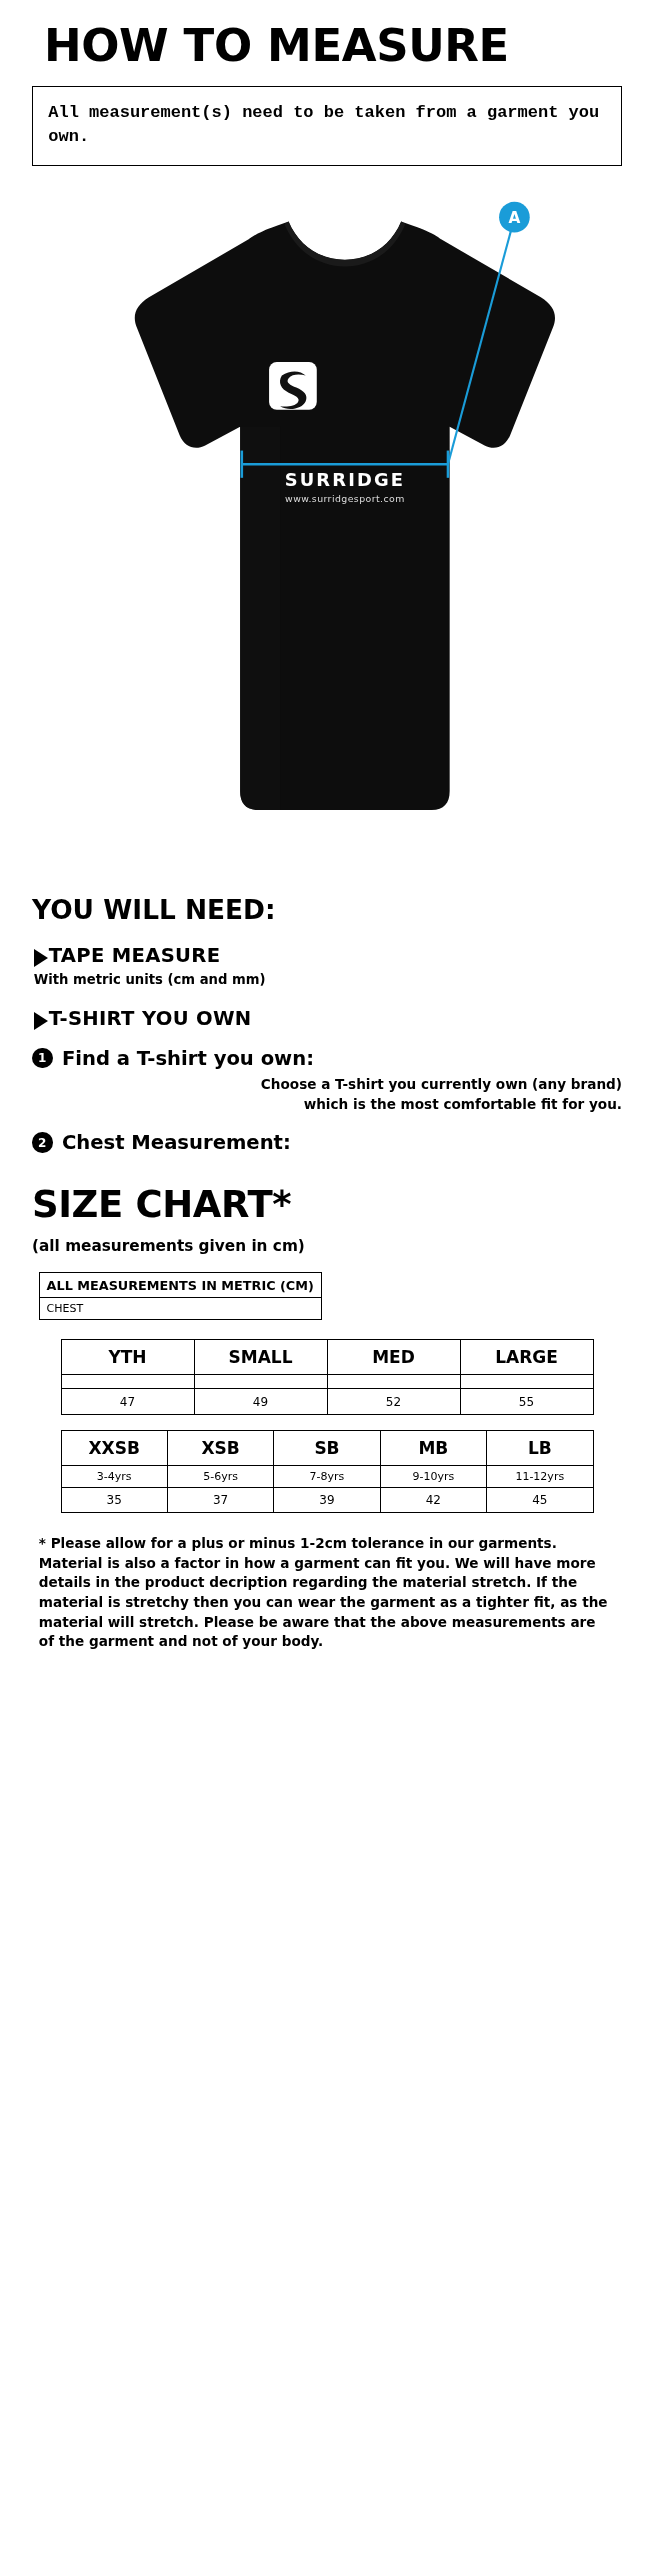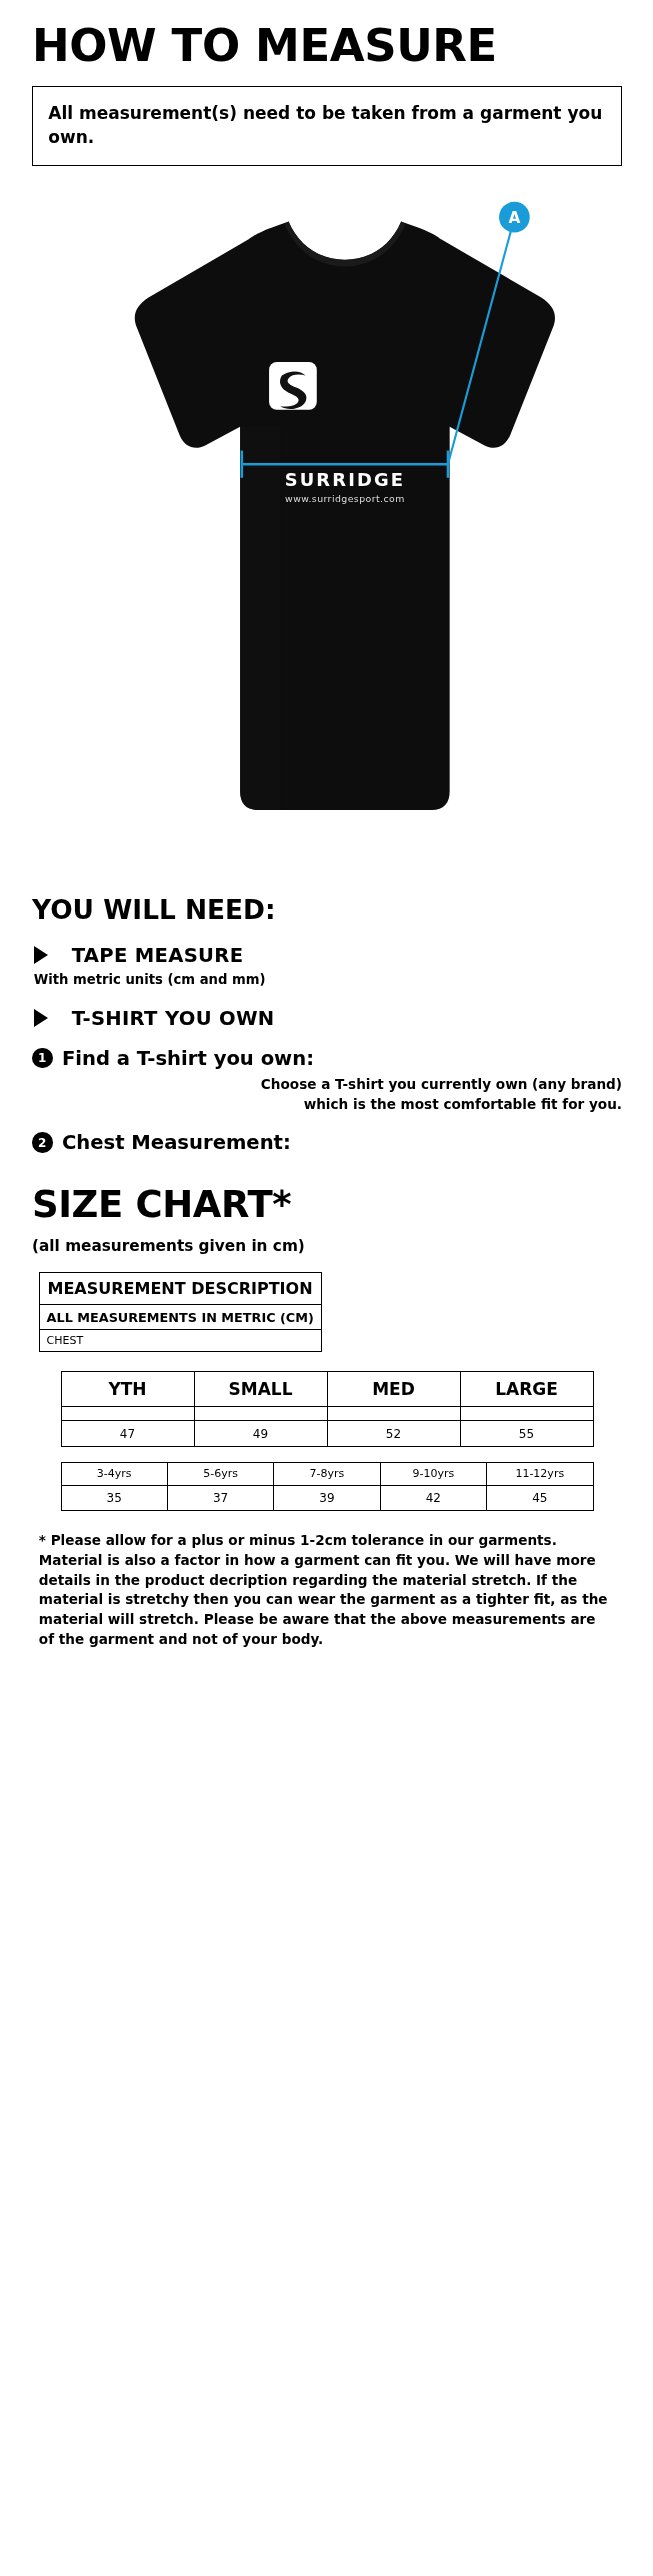--- a/index.html
+++ b/index.html
@@ -15,29 +15,30 @@
     min-height: 2576px;
     position: relative;
     padding: 0 32px;
   }
 
   
   .main-title {
     font-size: 45px;
     font-weight: bold;
     letter-spacing: -0.4px;
-    margin: 22px 0 17px 0;
+    margin: 22px 0 17px 12px;
     line-height: 1.05;
   }
 
   
   .intro-box {
     border: 1.7px solid #000;
     padding: 13.6px 15.3px 15.3px 15.3px;
     margin-bottom: 29px;
+    font-family: Liberation Mono, monospace;
   }
   .intro-box .intro-text {
     font-size: 17px;
     font-weight: bold;
     line-height: 1.45;
   }
 
   
   .shirt-wrap {
     position: relative;
@@ -51,22 +52,22 @@
   .section-heading {
     font-size: 26.4px;
     font-weight: bold;
     letter-spacing: 0px;
     margin: 8.5px 0 19px 0;
   }
 
   .need-item { margin-bottom: 17px; }
   .need-row {
     display: flex;
-    align-items: center;
-    gap: 24px;
+    align-items: flex-end;
+    gap: 1px;
   }
   .tri {
     width: 0; height: 0;
     border-left: 14.5px solid #000;
     border-top: 9.4px solid transparent;
     border-bottom: 9.4px solid transparent;
     margin-left: 1.7px;
   }
   .need-title {
     font-size: 19.6px;
@@ -271,23 +272,20 @@
       <span class="num-circle">2</span>
       <span class="step-title">Chest Measurement:</span>
     </div>
   </div>
 
   <h2 class="size-title">SIZE CHART*</h2>
   <div class="size-sub">(all measurements given in cm)</div>
 
   <table class="desc-table">
     <tbody>
-        <tr class="r1">
-          <td>MEASUREMENT DESCRIPTION</td>
-        </tr>
     <tr class="r2">
           <td>ALL MEASUREMENTS IN METRIC (CM)</td>
         </tr>
     <tr class="r3">
           <td>CHEST</td>
         </tr>
   </tbody>
     </table>
 
   <table class="size-table">
@@ -309,20 +307,27 @@
       <td>49</td>
       <td>52</td>
       <td>55</td>
     </tr>
   </tbody>
     </table>
 
 
   <table class="size-table kids">
     <tbody>
+        <tr class="hdr">
+      <td>XXSB</td>
+      <td>XSB</td>
+      <td>SB</td>
+      <td>MB</td>
+      <td>LB</td>
+    </tr>
     <tr class="agerow">
       <td>3-4yrs</td>
       <td>5-6yrs</td>
       <td>7-8yrs</td>
       <td>9-10yrs</td>
       <td>11-12yrs</td>
     </tr>
     <tr class="vals">
       <td>35</td>
       <td>37</td>

